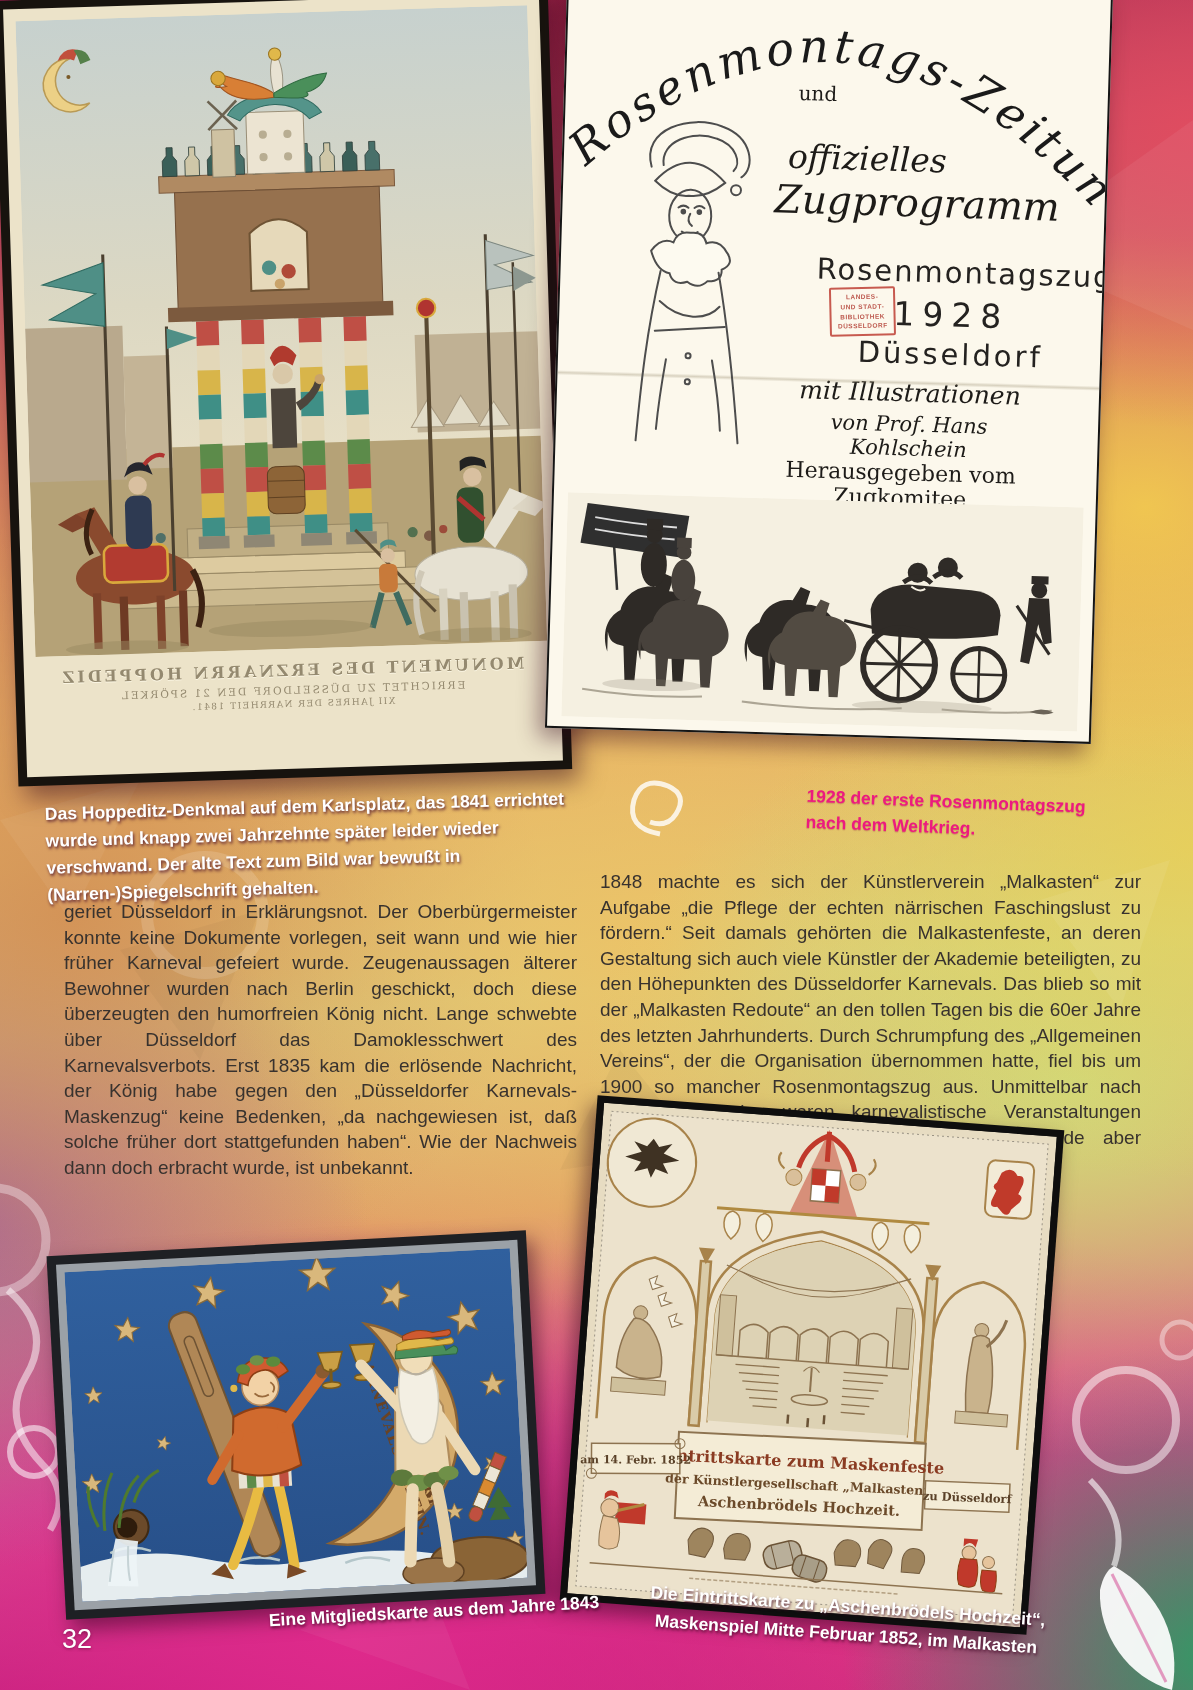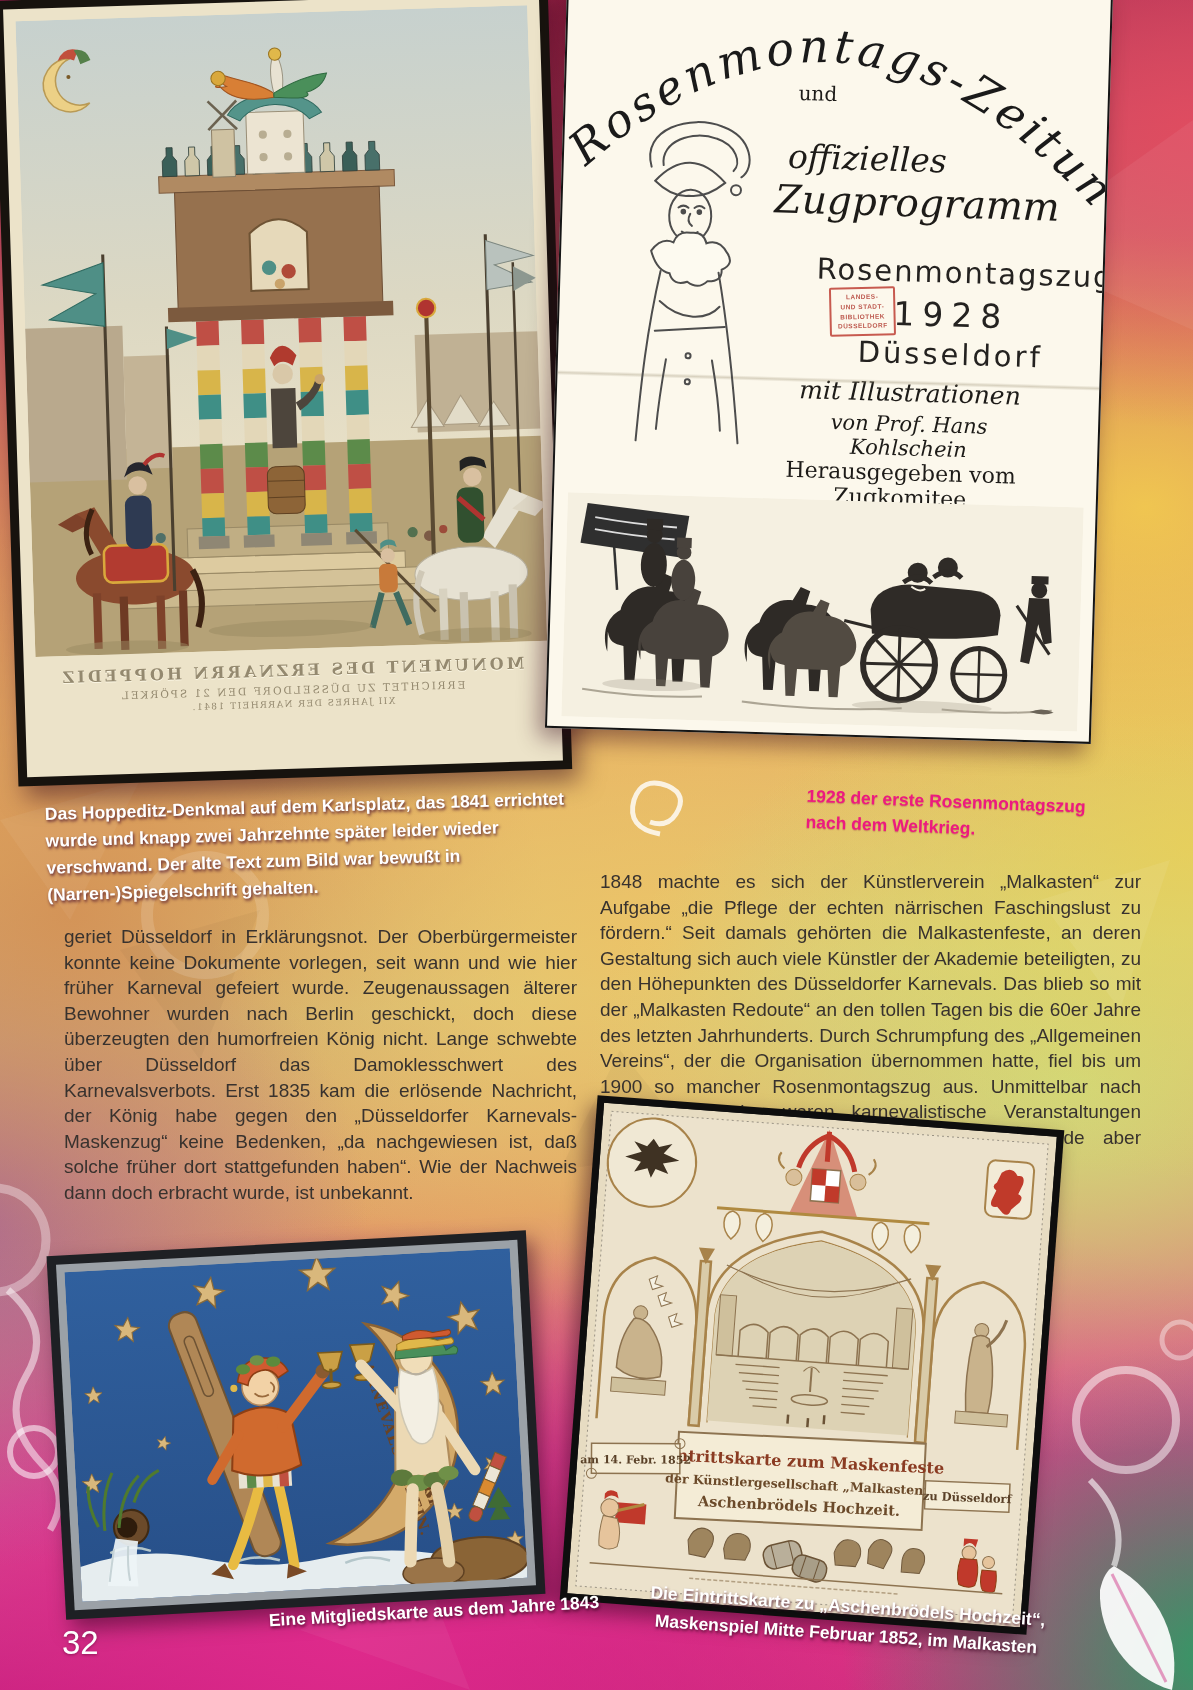--- a/index.html
+++ b/index.html
@@ -51,34 +51,34 @@
   #z-ill1{left:228px;top:390px;width:250px;text-align:center;font-size:25px;}
   #z-ill2{left:228px;top:424px;width:250px;text-align:center;font-size:21px;}
   #z-pub{left:176px;top:472px;width:340px;text-align:center;font-size:22px;}
   
   .cap{font-weight:bold;color:#fff;text-shadow:1px 2px 3px rgba(70,10,40,.8);font-size:17.5px;line-height:1.55;}
   #cap-litho{left:46px;top:793px;width:530px;transform:rotate(-1.7deg);}
   #cap-pink{left:806px;top:789px;width:320px;transform:rotate(2.2deg);color:#ed1a7f;
     font-weight:bold;font-size:17.5px;line-height:1.5;text-shadow:0 1px 1px rgba(130,0,60,.25);}
   .body-text{font-size:19px;line-height:25.6px;color:#38322e;text-align:justify;}
   .body-text p{margin:0;}
-  #col-left{left:64px;top:924px;width:513px;}
+  #col-left{left:64px;top:899px;width:513px;}
   #col-right{left:600px;top:869px;width:541px;}
   
   #card1843{left:56px;top:1243px;width:480px;height:364px;transform:rotate(-3.1deg);
     background:#1e2024;padding:9px;box-sizing:border-box;box-shadow:6px 10px 20px rgba(40,0,25,.5);}
   #card1843 .mat{width:100%;height:100%;background:#9ba1a7;box-sizing:border-box;padding:8px;}
   #card1843 svg{display:block;width:100%;height:100%;}
   
   #ticket1852{left:578px;top:1112px;width:468px;height:506px;transform:rotate(4.3deg);
     background:#0e0e0e;padding:7px;box-sizing:border-box;box-shadow:-6px 10px 20px rgba(40,0,25,.5);}
   #ticket1852 svg{display:block;width:100%;height:100%;}
   #cap-1843{left:204px;top:1598px;width:460px;transform:rotate(-3.2deg);text-align:center;}
   #cap-1852{left:592px;top:1592px;width:510px;transform:rotate(4deg);text-align:center;line-height:1.6;}
-  #page-number{left:62px;top:1624px;font-size:33px;color:#fff;text-shadow:0 1px 3px rgba(80,0,40,.5);}
+  #page-number{left:62px;top:1624px;font-size:27px;color:#fff;text-shadow:0 1px 3px rgba(80,0,40,.5);}
   .svg-layer{left:0;top:0;width:1193px;height:1690px;pointer-events:none;}
 </style>
 </head>
 <body>
 
 <div id="page">
 
   <svg class="abs svg-layer" viewBox="0 0 1193 1690">
     <g>
       <polygon points="0,820 140,780 70,920" fill="rgba(255,255,255,.05)"></polygon>

